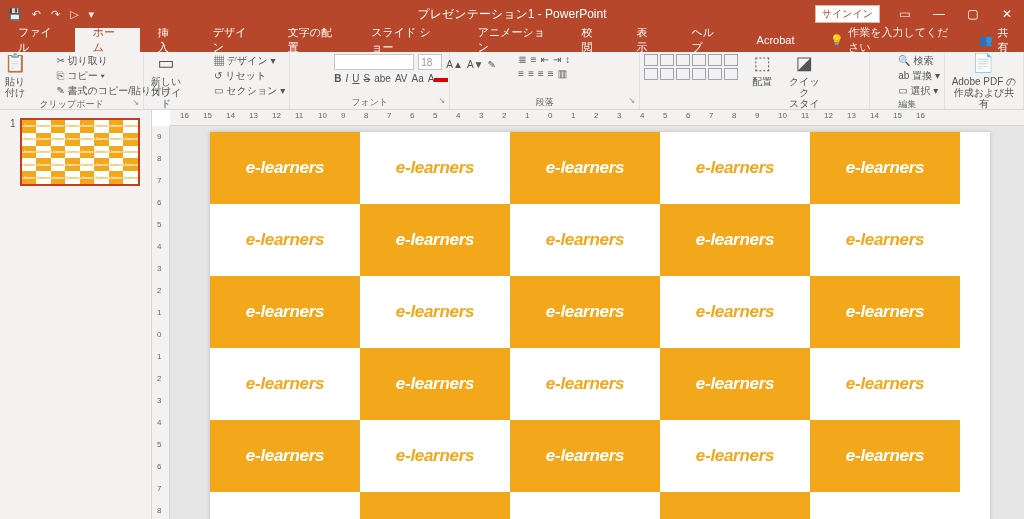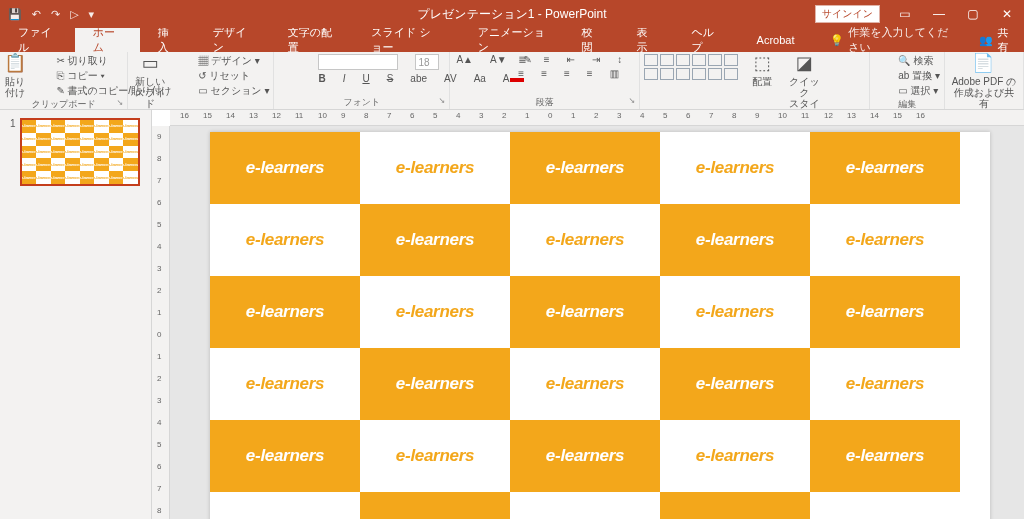--- a/index.html
+++ b/index.html
@@ -24,21 +24,21 @@
   
   .ribbon { height: 58px; background: #f3f2f1; border-bottom: 1px solid #d6d6d6; display: flex; }
   .rgroup { border-right: 1px solid #e1e1e1; display: flex; flex-direction: column; justify-content: space-between; padding: 2px 4px 1px; height: 100%; }
   .rgroup-body { flex: 1; display: flex; align-items: flex-start; gap: 6px; font-size: 10px; color: #555; }
   .rgroup-label { text-align: center; font-size: 9px; color: #666; height: 12px; position: relative; }
   .rgroup-label .launch { position: absolute; right: 0; top: 0; font-size: 8px; color: #888; }
   .bigbtn { display: flex; flex-direction: column; align-items: center; justify-content: center; width: 36px; text-align: center; line-height: 1.1; }
   .bigbtn .ico { font-size: 18px; margin-bottom: 2px; }
   .stack { display: flex; flex-direction: column; gap: 1px; margin-left: 24px; }
   .stack span, .hline span { white-space: nowrap; }
-  .hline { display: flex; align-items: flex-start; gap: 17px; padding-left: 40px; }
+  .hline { display: flex; align-items: flex-end; gap: 4px; padding-left: 40px; }
   .fontbox { border: 1px solid #c6c6c6; background: #fff; padding: 0 2px; height: 16px; display: inline-flex; align-items: center; font-size: 10px; color: #999; }
   .clr-red { width: 14px; height: 4px; background: #d00; display: inline-block; }
   .gallery { display: grid; grid-template-columns: repeat(6,14px); grid-template-rows: repeat(2,12px); gap: 2px; }
   .gallery i { border: 1px solid #9aa6b2; }
 
   
   .workspace { display: flex; height: calc(519px - 28px - 24px - 58px); }
   .thumb-pane { width: 152px; background: #f3f2f1; border-right: 1px solid #d6d6d6; padding: 8px 10px; }
   .thumb-wrap { display: flex; gap: 4px; }
   .thumb-num { font-size: 10px; color: #5a5a5a; }

